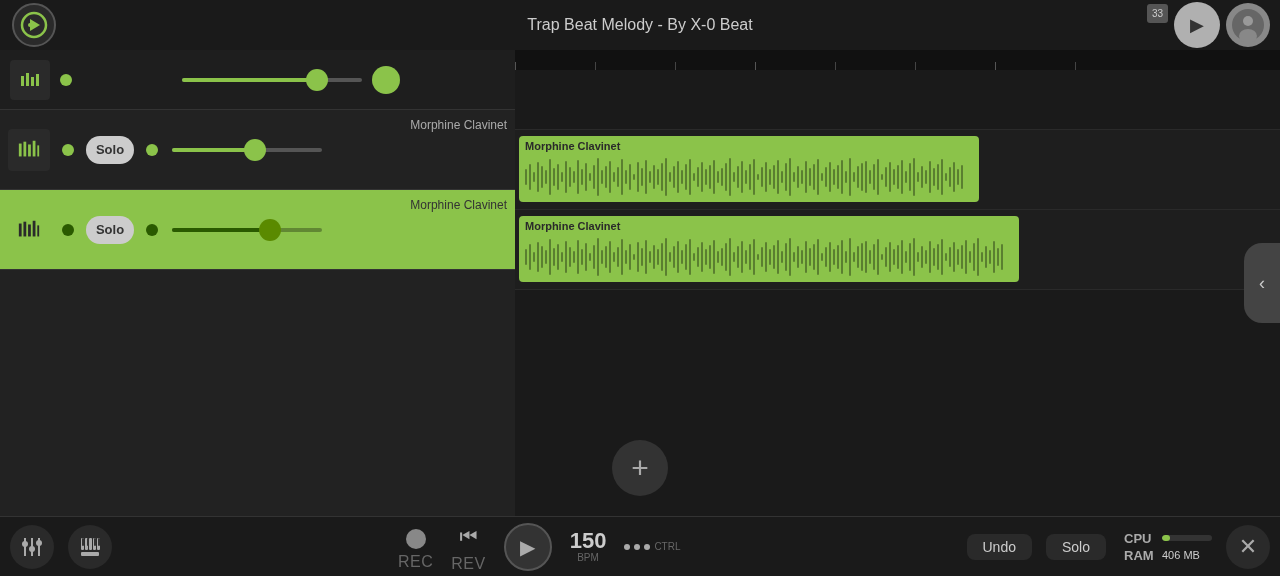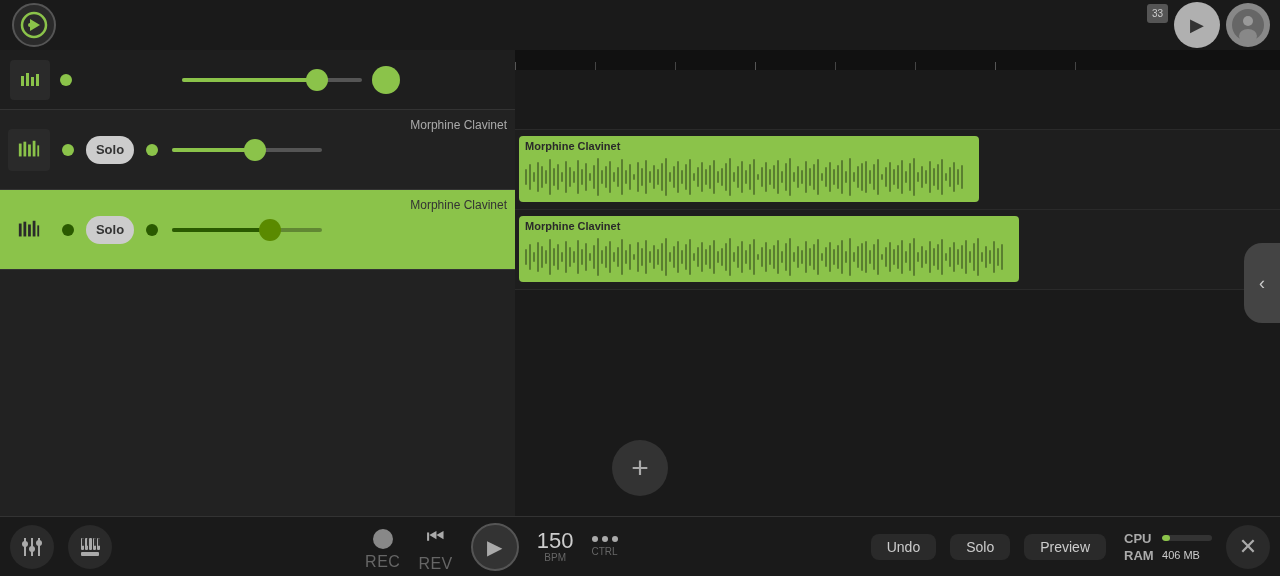--- a/index.html
+++ b/index.html
@@ -256,21 +256,21 @@
       cursor: pointer;
     }
     .bpm-display {
       display: flex;
       flex-direction: column;
       align-items: center;
     }
     .bpm-value {
       color: #ccc;
       font-size: 22px;
-      font-weight: normal;
+      font-weight: bold;
       line-height: 1;
     }
     .bpm-label {
       color: #666;
       font-size: 10px;
     }
     .action-btn {
       height: 26px;
       padding: 0 16px;
       border-radius: 8px;
@@ -329,20 +329,21 @@
 
 <div class="top-bar">
   <div class="top-logo">
     <svg width="28" height="28" viewBox="0 0 28 28">
       <circle cx="14" cy="14" r="12" stroke="#8bc34a" stroke-width="2.5" fill="none"></circle>
       <path d="M10 8 L10 20 L20 14 Z" fill="#8bc34a"></path>
       <circle cx="10" cy="14" r="2" fill="#8bc34a"></circle>
     </svg>
   </div>
 
+  <span class="top-title">Trap Beat Melody - By X-0 Beat</span>
 
   <div class="top-play-btn">▶</div>
 
   <div class="top-badge">33</div>
 
   <div class="top-avatar">
     <svg width="34" height="34" viewBox="0 0 34 34">
       <circle cx="17" cy="17" r="16" fill="#666"></circle>
       <ellipse cx="17" cy="13" rx="5" ry="5" fill="#999"></ellipse>
       <ellipse cx="17" cy="28" rx="9" ry="7" fill="#888"></ellipse>
@@ -744,35 +745,34 @@
       <span class="transport-label">REV</span>
     </div>
 
     <div class="play-transport">▶</div>
 
     <div class="bpm-display">
       <span class="bpm-value">150</span>
       <span class="bpm-label">BPM</span>
     </div>
 
-    <div style="display:flex;flex-direction:column;align-items:center;gap:4px;">
+    <div style="display:flex;flex-direction:row;align-items:center;gap:4px;">
       <div style="display:flex;gap:4px;">
         <div style="width:6px;height:6px;border-radius:50%;background:#aaa;"></div>
         <div style="width:6px;height:6px;border-radius:50%;background:#aaa;"></div>
         <div style="width:6px;height:6px;border-radius:50%;background:#aaa;"></div>
       </div>
       <span style="color:#666;font-size:10px;">CTRL</span>
     </div>
   </div>
 
   <div class="bottom-spacer"></div>
 
   <div class="action-btn">Undo</div>
   <div class="action-btn">Solo</div>
-  <div class="action-btn">Preview</div>
 
   <div class="cpu-ram">
     <div class="cpu-row">
       <span class="stat-label">CPU</span>
       <div class="cpu-bar-wrap">
         <div class="cpu-bar" style="width:15%;"></div>
       </div>
     </div>
     <div class="ram-row">
       <span class="stat-label">RAM</span>

